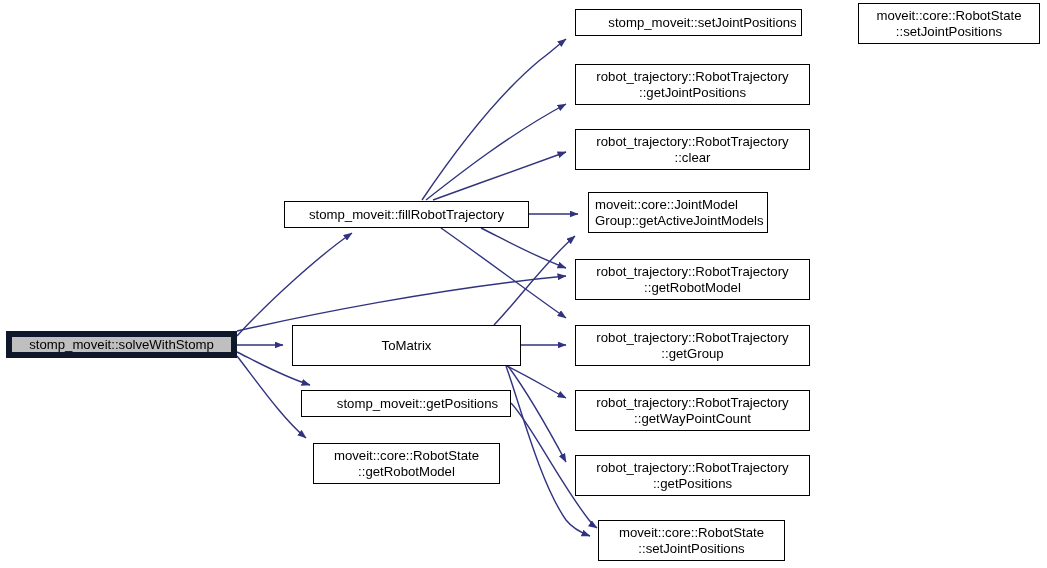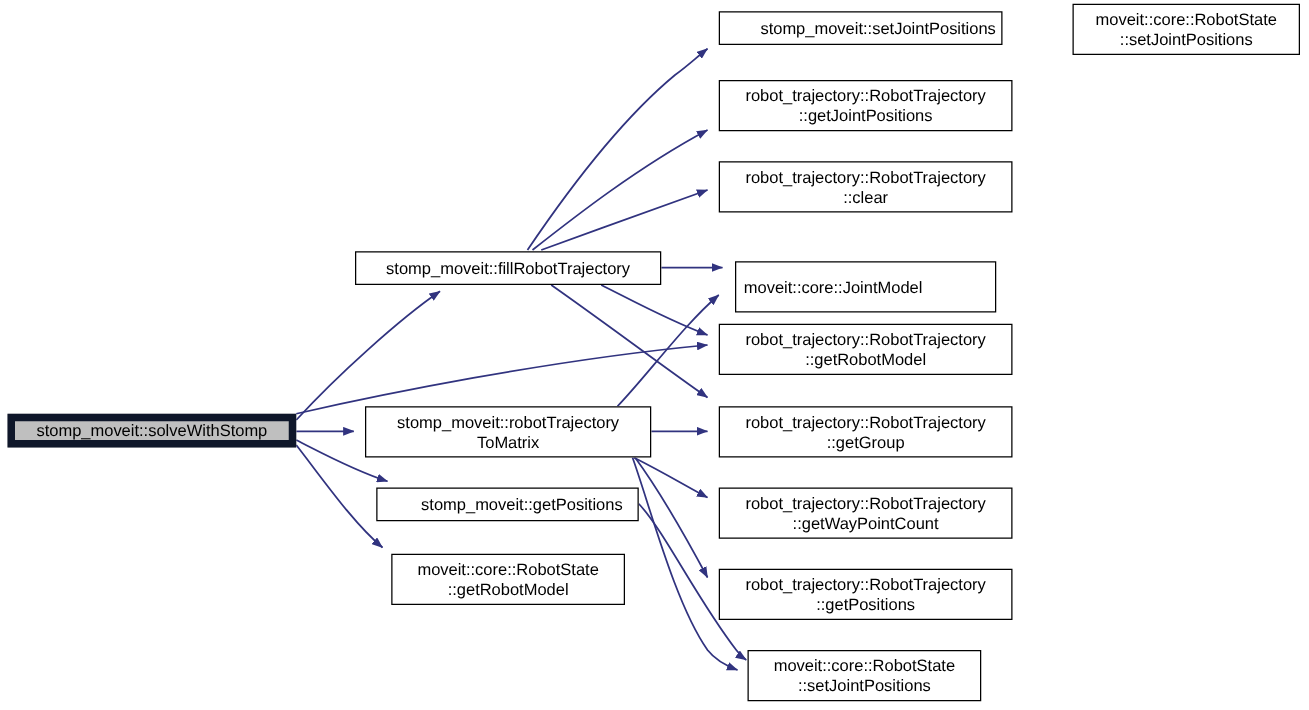--- a/index.html
+++ b/index.html
@@ -83,27 +83,27 @@
         <path d="M507,366 C531,378 549,389 566,398" fill="none" stroke="#31337f" stroke-width="1.4" marker-end="url(#arrowhead)"></path>
         <path d="M508,366 C528,393 551,434 566,462" fill="none" stroke="#31337f" stroke-width="1.4" marker-end="url(#arrowhead)"></path>
         <path d="M506,366 C520,405 540,483 566,520 573,529 582,533 590,536" fill="none" stroke="#31337f" stroke-width="1.4" marker-end="url(#arrowhead)"></path>
         <path d="M511,403 C531,424 558,480 589,520 592,524 594,526 597,528" fill="none" stroke="#31337f" stroke-width="1.4" marker-end="url(#arrowhead)"></path>
       </g>
   </svg>
 
   <div id="nodes-layer">
       <div class="node current" style="left: 6px; top: 331px; width: 231px; height: 27px;"><span class="node-line">stomp_moveit::solveWithStomp</span></div>
       <div class="node" style="left: 284px; top: 201px; width: 245px; height: 27px;"><span class="node-line">stomp_moveit::fillRobotTrajectory</span></div>
-      <div class="node" style="left: 292px; top: 325px; width: 229px; height: 41px;"><span class="node-line">stomp_moveit::robotTrajectory</span><span class="node-line">ToMatrix</span></div>
+      <div class="node" style="left: 292px; top: 325px; width: 229px; height: 41px;"><span class="node-line">ToMatrix</span></div>
       <div class="node" style="left: 301px; top: 390px; width: 210px; height: 27px; padding-left: 23px;"><span class="node-line">stomp_moveit::getPositions</span></div>
       <div class="node" style="left: 313px; top: 443px; width: 187px; height: 41px;"><span class="node-line">moveit::core::RobotState</span><span class="node-line">::getRobotModel</span></div>
       <div class="node" style="left: 575px; top: 9px; width: 227px; height: 27px; padding-left: 28px;"><span class="node-line">stomp_moveit::setJointPositions</span></div>
       <div class="node" style="left: 575px; top: 64px; width: 235px; height: 41px;"><span class="node-line">robot_trajectory::RobotTrajectory</span><span class="node-line">::getJointPositions</span></div>
       <div class="node" style="left: 575px; top: 129px; width: 235px; height: 41px;"><span class="node-line">robot_trajectory::RobotTrajectory</span><span class="node-line">::clear</span></div>
-      <div class="node leftalign" style="left: 588px; top: 209px; width: 209px; height: 41px;"><span class="node-line">moveit::core::JointModel</span></div>
+      <div class="node leftalign" style="left: 588px; top: 192px; width: 180px; height: 41px;"><span class="node-line">moveit::core::JointModel</span><span class="node-line">Group::getActiveJointModels</span></div>
       <div class="node" style="left: 575px; top: 259px; width: 235px; height: 41px;"><span class="node-line">robot_trajectory::RobotTrajectory</span><span class="node-line">::getRobotModel</span></div>
       <div class="node" style="left: 575px; top: 325px; width: 235px; height: 41px;"><span class="node-line">robot_trajectory::RobotTrajectory</span><span class="node-line">::getGroup</span></div>
       <div class="node" style="left: 575px; top: 390px; width: 235px; height: 41px;"><span class="node-line">robot_trajectory::RobotTrajectory</span><span class="node-line">::getWayPointCount</span></div>
       <div class="node" style="left: 575px; top: 455px; width: 235px; height: 41px;"><span class="node-line">robot_trajectory::RobotTrajectory</span><span class="node-line">::getPositions</span></div>
       <div class="node" style="left: 598px; top: 520px; width: 187px; height: 41px;"><span class="node-line">moveit::core::RobotState</span><span class="node-line">::setJointPositions</span></div>
       <div class="node" style="left: 858px; top: 3px; width: 182px; height: 41px;"><span class="node-line">moveit::core::RobotState</span><span class="node-line">::setJointPositions</span></div>
     </div>
 
 </div>
 

